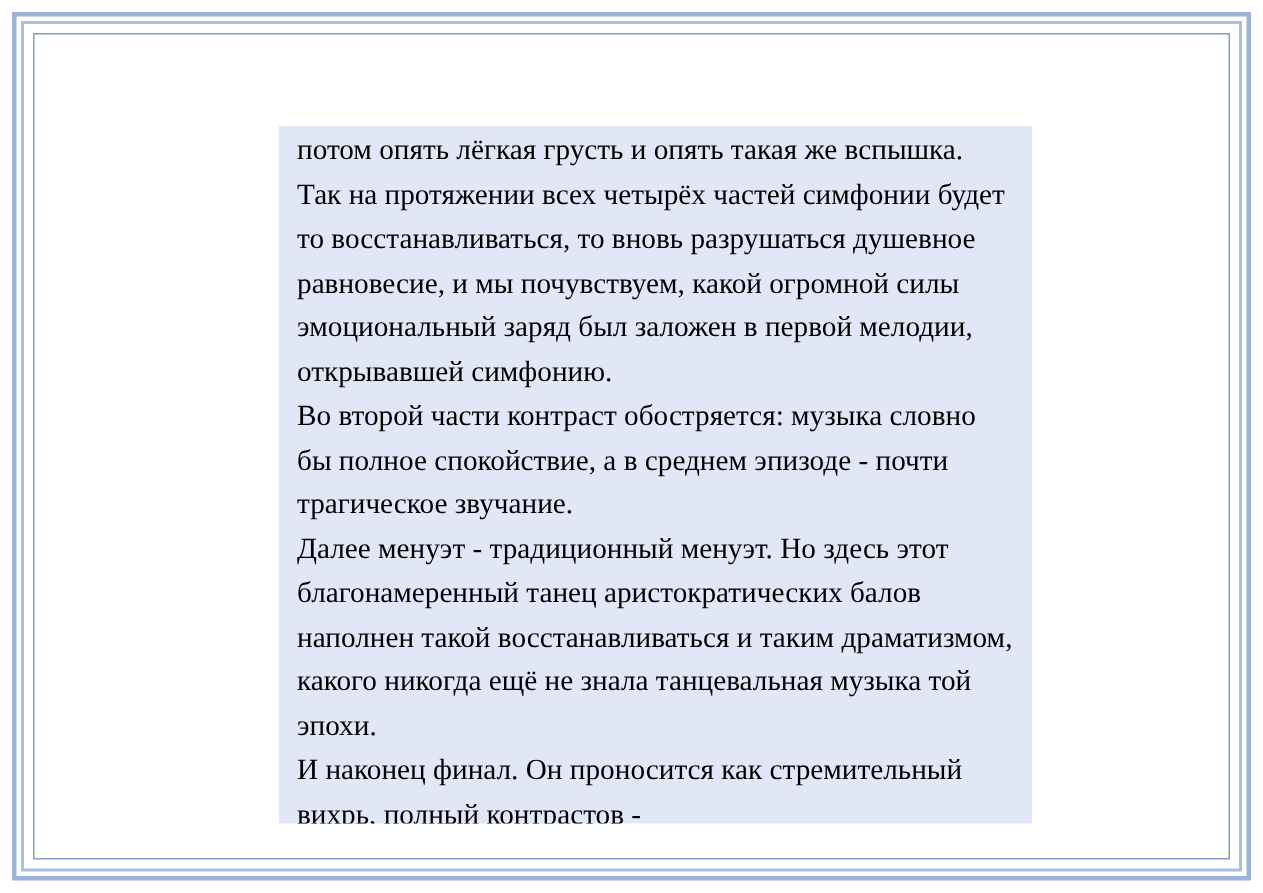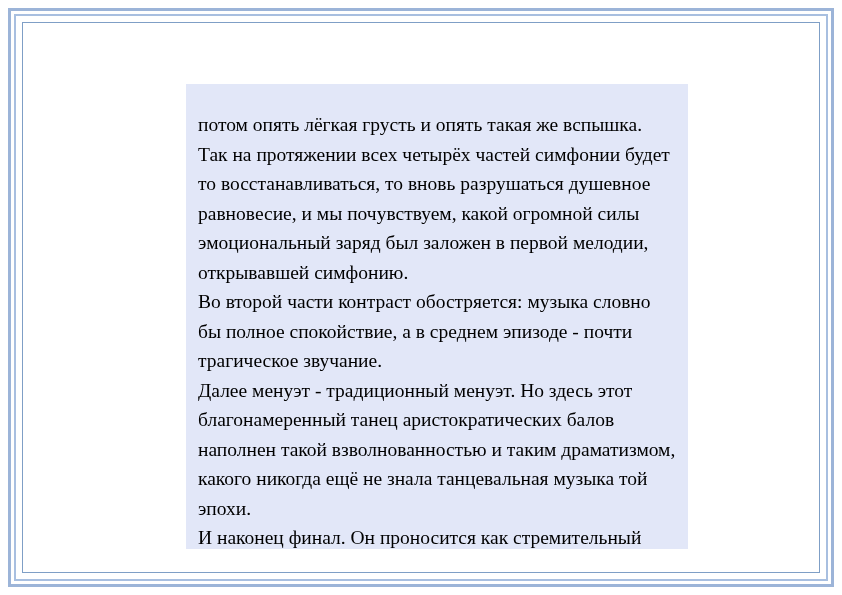--- a/index.html
+++ b/index.html
@@ -49,21 +49,21 @@
     box-sizing: border-box;
   }
   .text-panel {
     position: absolute;
     left: 186px;
     top: 84px;
     width: 502px;
     height: 465px;
     background: #e2e7f8;
     box-sizing: border-box;
-    padding: 26px 12px 8px 12px;
+    padding: 2px 12px 8px 12px;
     overflow: hidden;
   }
   .para {
     margin: 0;
     font-size: 19.5px;
     line-height: 29.5px;
     color: #000000;
     text-align: left;
     font-family: "Liberation Serif", serif;
   }
@@ -73,17 +73,17 @@
 
 <div class="slide">
 
   <div class="frame-outer"></div>
   <div class="frame-mid"></div>
   <div class="frame-inner"></div>
 
   <div class="text-panel">
     <p class="para">потом опять лёгкая грусть и опять такая же вспышка. Так на протяжении всех четырёх частей симфонии будет то восстанавливаться, то вновь разрушаться душевное равновесие, и мы почувствуем, какой огромной силы эмоциональный заряд был заложен в первой мелодии, открывавшей симфонию.</p>
     <p class="para">Во второй части контраст обостряется: музыка словно бы полное спокойствие, а в среднем эпизоде - почти трагическое звучание.</p>
-    <p class="para">Далее менуэт - традиционный менуэт. Но здесь этот благонамеренный танец аристократических балов наполнен такой взволнованностью и таким драматизмом, какого никогда ещё не знала танцевальная музыка той эпохи.</p>
+    <p class="para">Далее менуэт - традиционный менуэт. Но здесь этот благонамеренный танец аристократических балов наполнен такой восстанавливаться и таким драматизмом, какого никогда ещё не знала танцевальная музыка той эпохи.</p>
     <p class="para">И наконец финал. Он проносится как стремительный вихрь, полный контрастов -</p>
   </div>
 
 </div>
 
 </body></html>

